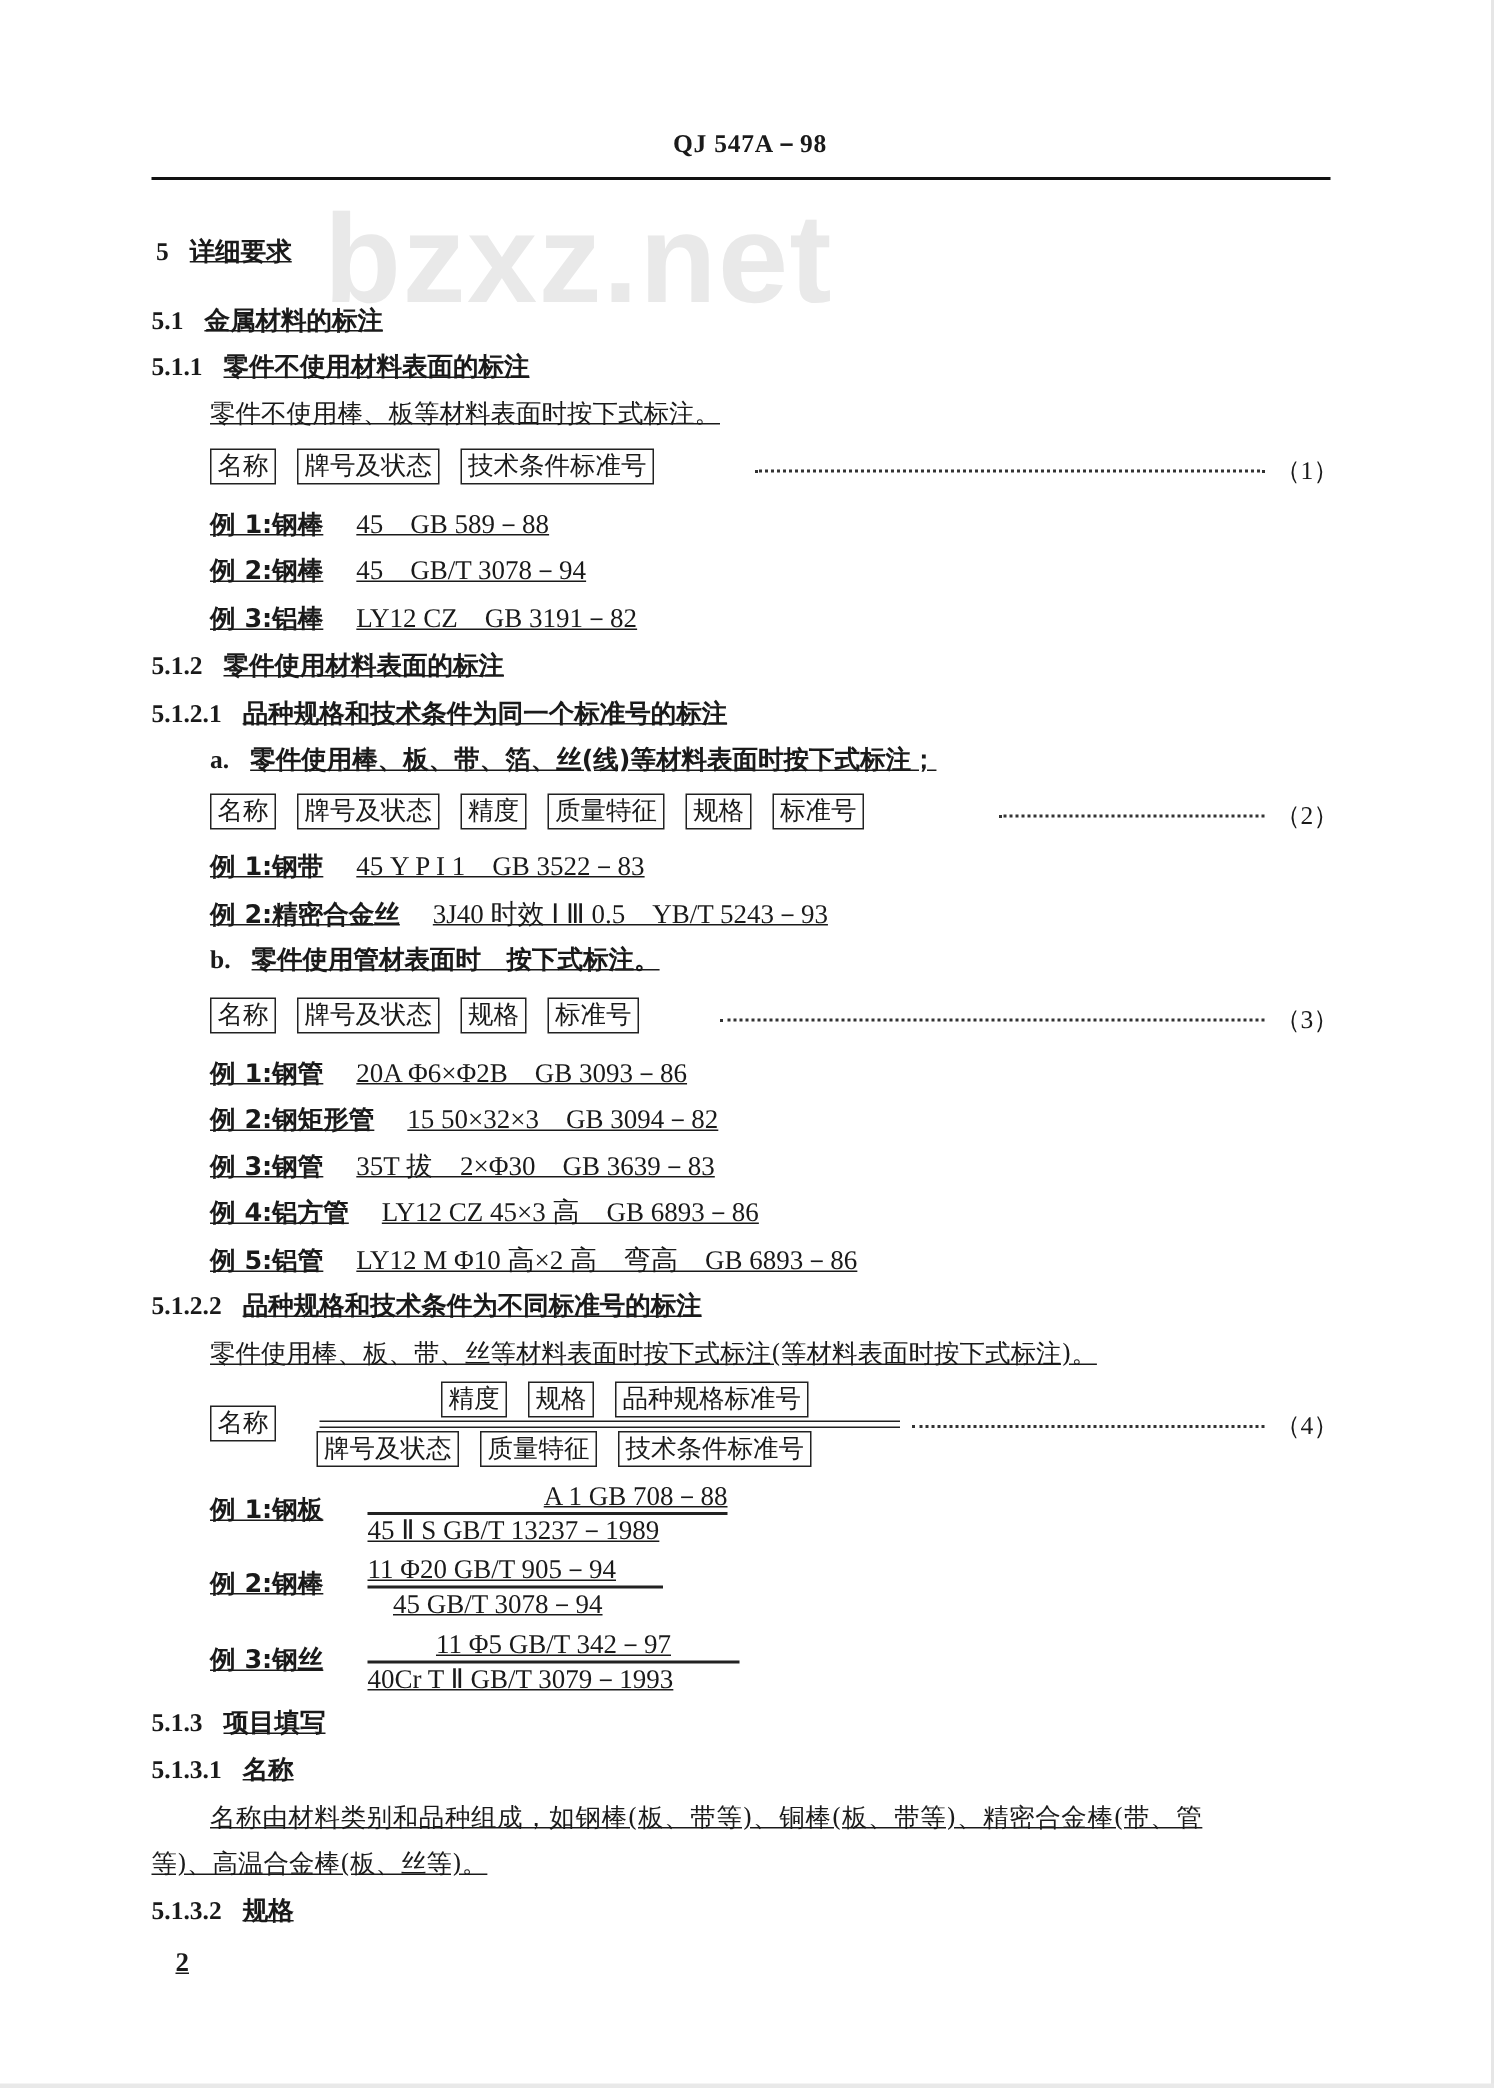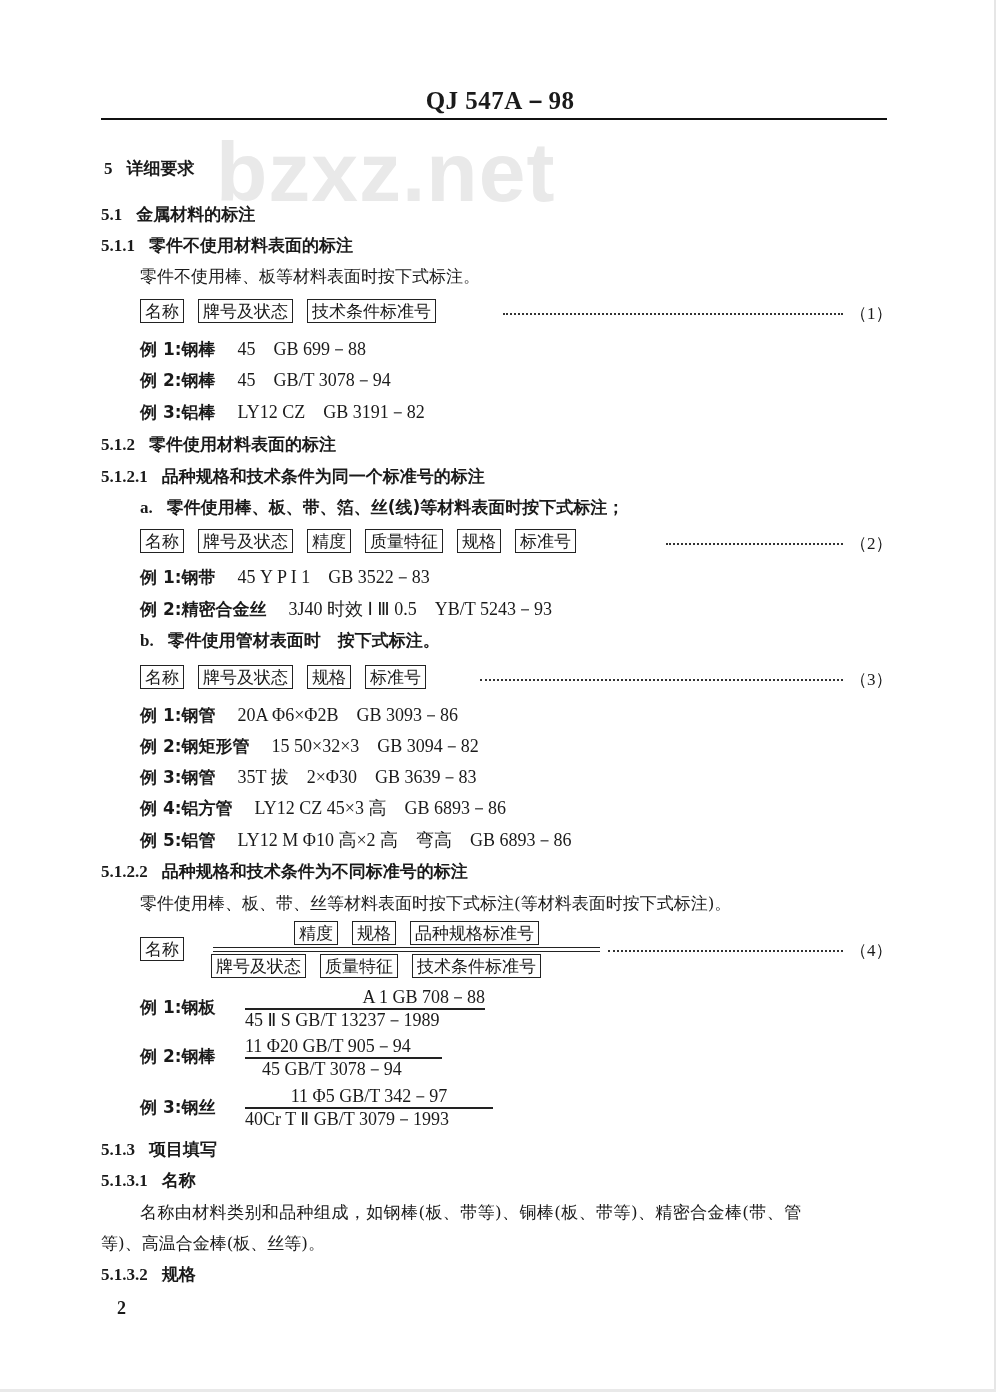--- a/index.html
+++ b/index.html
@@ -3,25 +3,25 @@
 <meta charset="utf-8">
 <style>
   html, body { margin: 0; padding: 0; }
   body {
     width: 1000px; height: 1395px; background: #ffffff; position: relative; overflow: hidden;
     font-family: "DejaVu Serif", "Liberation Serif", serif; color: #1a1a1a;
   }
   .page-edge-r { position: absolute; left: 994px; top: 0; width: 2px; height: 1392px; background: #e6e6e6; }
   .page-edge-b { position: absolute; left: 0; top: 1389px; width: 996px; height: 3px; background: #e9e9e9; }
   .header { position: absolute; top: 84px; left: 0; width: 1000px; text-align: center;
-    font-family: "Liberation Serif", serif; font-weight: bold; font-size: 25px; letter-spacing: 0.5px; }
+    font-family: "Liberation Serif", serif; font-weight: bold; font-size: 17px; letter-spacing: 0.5px; }
   .header-rule { position: absolute; top: 118px; left: 101px; width: 786px; height: 2px; background: #111; }
   .watermark { position: absolute; left: 216px; top: 130px; font-family: "Liberation Sans", sans-serif;
     font-weight: bold; font-size: 84px; color: #e9e9e9; letter-spacing: 1px; line-height: 1; z-index: 0; }
-  .line { position: absolute; white-space: nowrap; font-size: 17px; line-height: 22px; z-index: 1; }
+  .line { position: absolute; white-space: nowrap; font-size: 17px; line-height: 22px; z-index: 1; text-decoration: underline; }
   .b { font-weight: bold; font-family: "DejaVu Sans", sans-serif; }
   .num { font-family: "Liberation Serif", serif; font-weight: bold; display: inline-block; }
   .serif { font-family: "Liberation Serif", serif; font-size: 18px; }
   .box { display: inline-block; border: 1.5px solid #222; padding: 0 4px; line-height: 22px; font-size: 17px; }
   .dots { position: absolute; border-bottom: 2px dotted #333; height: 0; }
   .eqno { position: absolute; font-family: "Liberation Serif", serif; font-size: 17px; }
   .frac-line { position: absolute; height: 1.5px; background: #222; }
   .frac-line.dbl { height: 3px; border-top: 1.5px solid #222; border-bottom: 1px solid #222; background: transparent; }
   .gap { display: inline-block; width: 22px; }
   .gap2 { display: inline-block; width: 14px; }
@@ -50,21 +50,21 @@
 </div>
 <div class="line" style="top:265px;left:140px;">零件不使用棒、板等材料表面时按下式标注。</div>
 
 <div class="line" style="top:299px;left:140px;">
   <span class="box">名称</span><span class="gap2"></span><span class="box">牌号及状态</span><span class="gap2"></span><span class="box">技术条件标准号</span>
 </div>
 <div class="dots" style="top:313px;left:503px;width:340px;"></div>
 <div class="eqno" style="top:302px;left:850px;">（1）</div>
 
 <div class="line" style="top:338px;left:140px;">
-  <span class="b">例 1:钢棒</span><span class="gap"></span><span class="serif">45　GB 699－88</span>
+  <span class="b">例 1:钢棒</span><span class="gap"></span><span class="serif">45　GB 589－88</span>
 </div>
 <div class="line" style="top:369px;left:140px;">
   <span class="b">例 2:钢棒</span><span class="gap"></span><span class="serif">45　GB/T 3078－94</span>
 </div>
 <div class="line" style="top:401px;left:140px;">
   <span class="b">例 3:铝棒</span><span class="gap"></span><span class="serif">LY12 CZ　GB 3191－82</span>
 </div>
 
 <div class="line b" style="top:433px;left:101px;">
   <span class="num">5.1.2</span><span class="gap2"></span><span>零件使用材料表面的标注</span>

